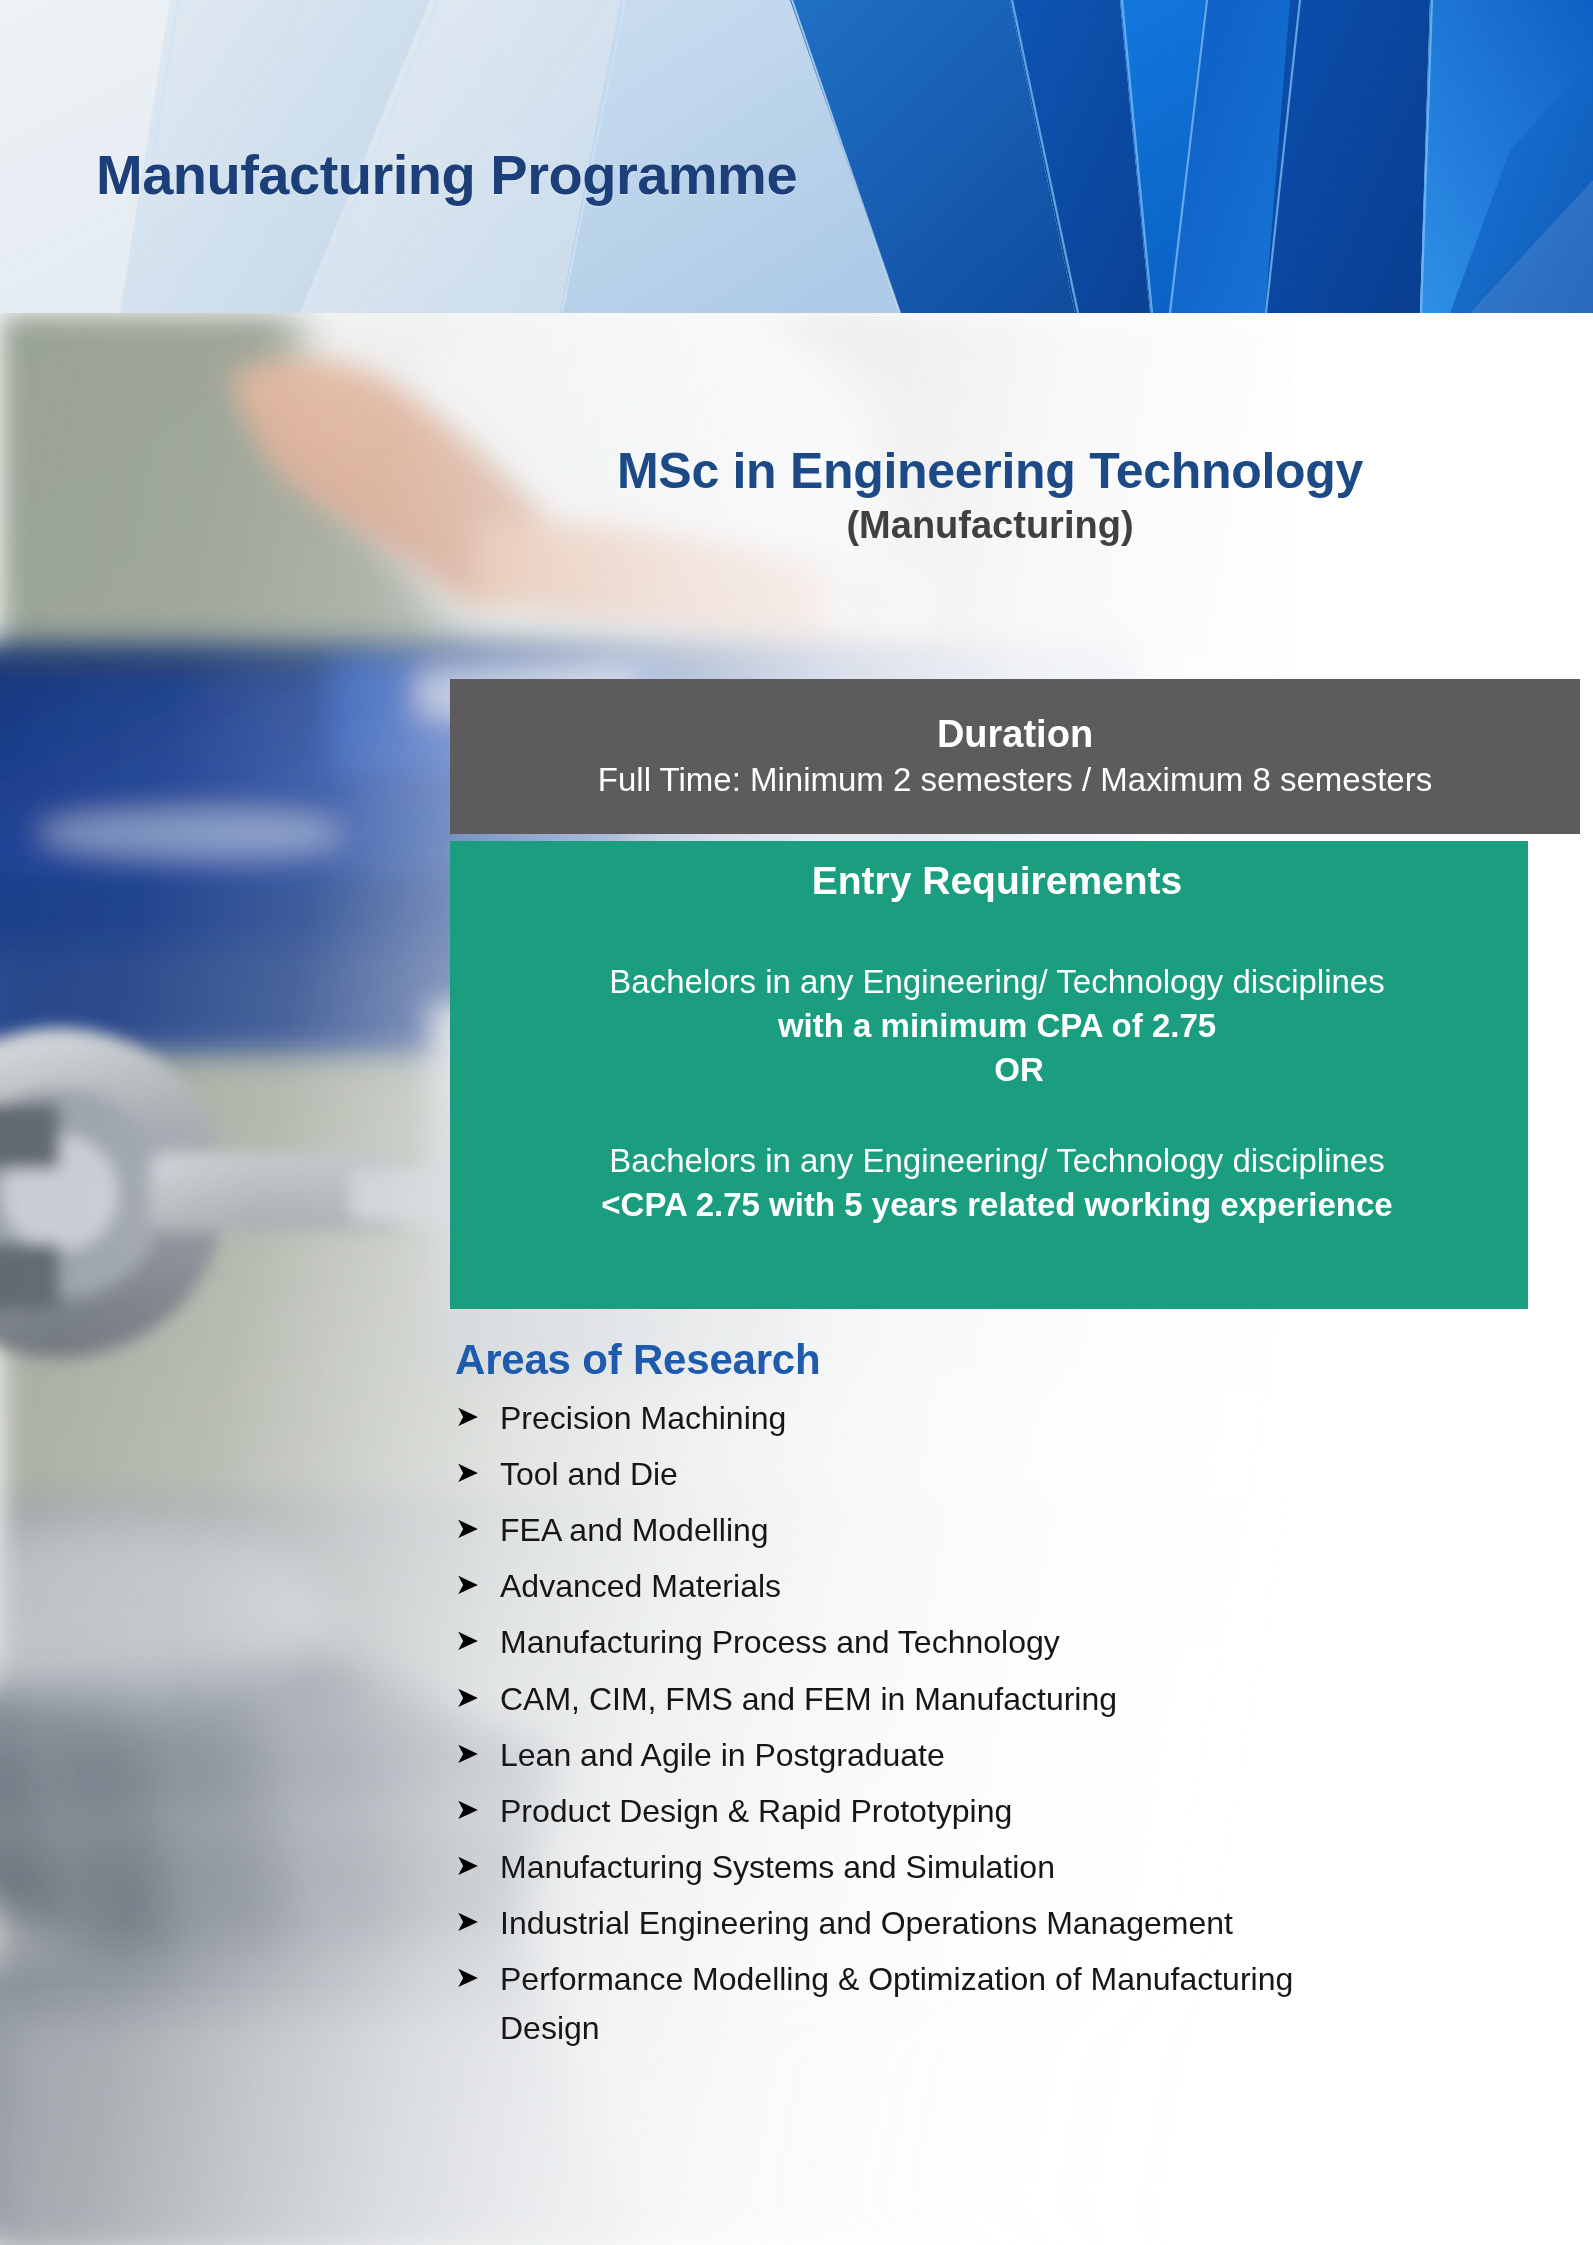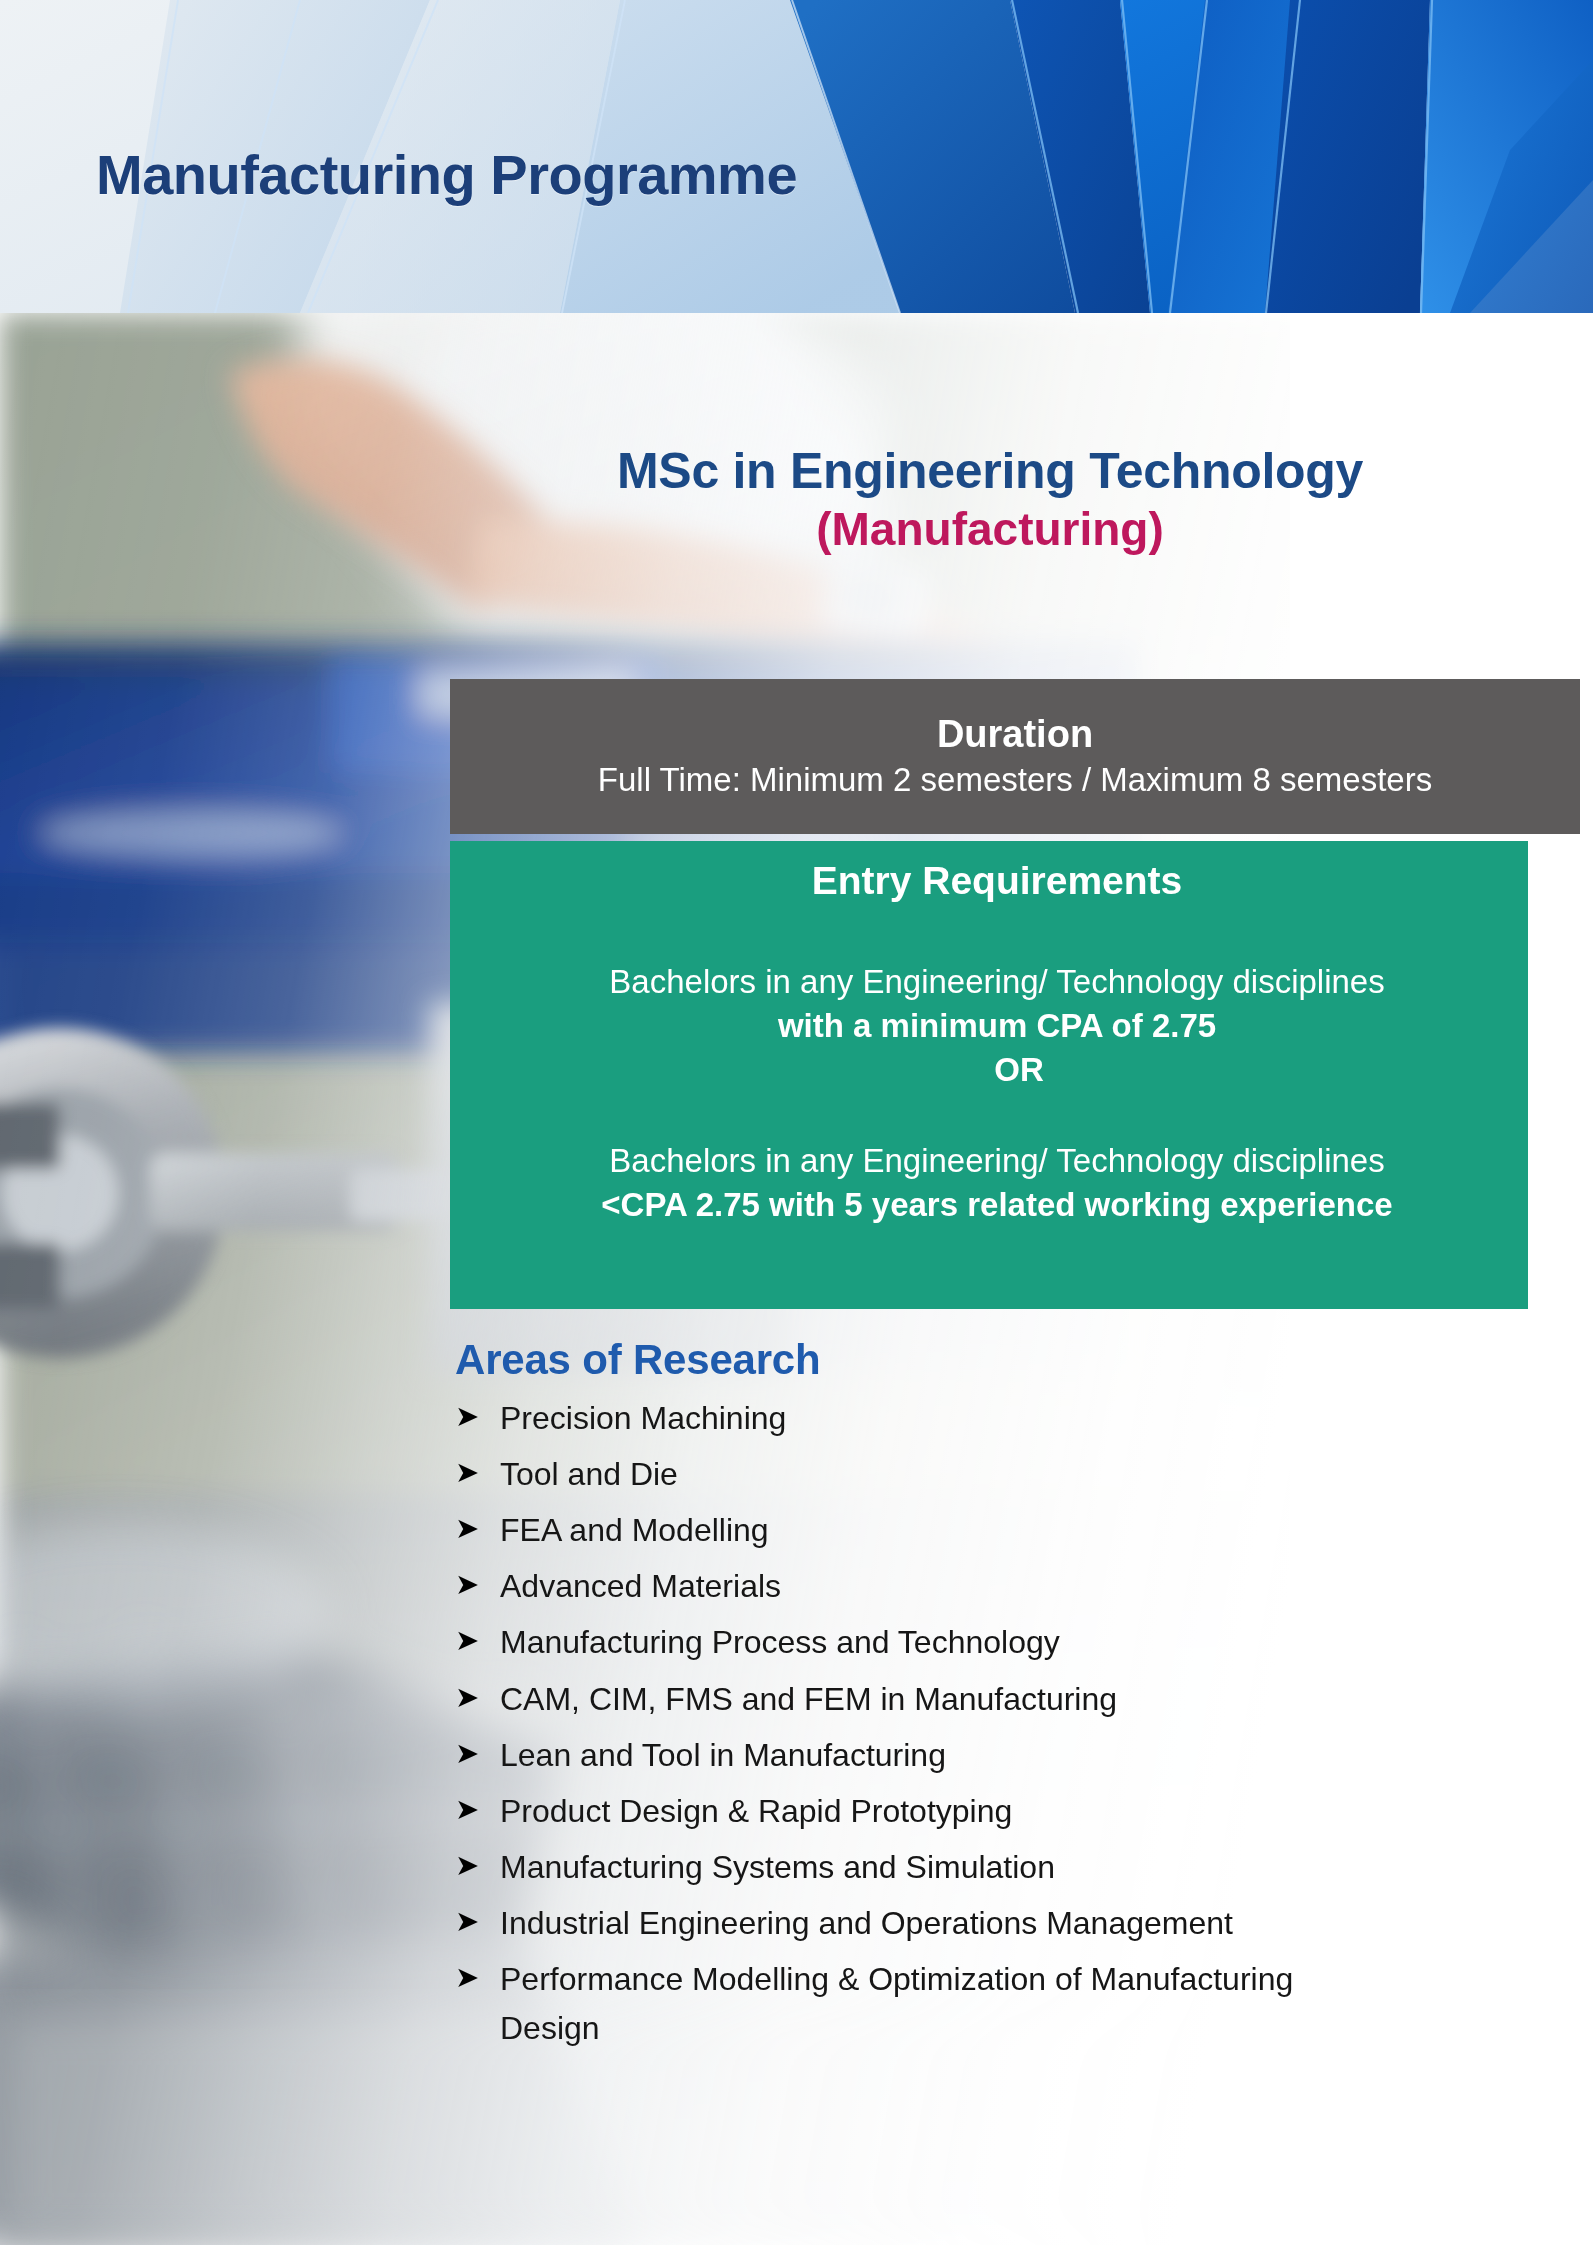--- a/index.html
+++ b/index.html
@@ -86,23 +86,23 @@
     font-weight:bold;
     color:#1c4a86;
     line-height:1.06;
     letter-spacing:-0.3px;
   }
   .program-sub {
     position:absolute;
     left:450px; top:195px;
     width:1080px;
     text-align:center;
-    font-size:46px;
+    font-size:38px;
     font-weight:bold;
-    color:#be185d;
+    color:#404040;
     line-height:1.06;
   }
 
   
   .box-duration {
     position:absolute;
     left:450px; top:369px;
     width:1130px; height:155px;
     background:#5d5b5b;
     color:#ffffff;
@@ -425,21 +425,21 @@
         <li>
           <span class="bullet">➤</span>
           <span class="txt">Manufacturing Process and Technology</span>
         </li>
         <li>
           <span class="bullet">➤</span>
           <span class="txt">CAM, CIM, FMS and FEM in Manufacturing</span>
         </li>
         <li>
           <span class="bullet">➤</span>
-          <span class="txt">Lean and Tool in Manufacturing</span>
+          <span class="txt">Lean and Agile in Postgraduate</span>
         </li>
         <li>
           <span class="bullet">➤</span>
           <span class="txt">Product Design &amp; Rapid Prototyping</span>
         </li>
         <li>
           <span class="bullet">➤</span>
           <span class="txt">Manufacturing Systems and Simulation</span>
         </li>
         <li>

